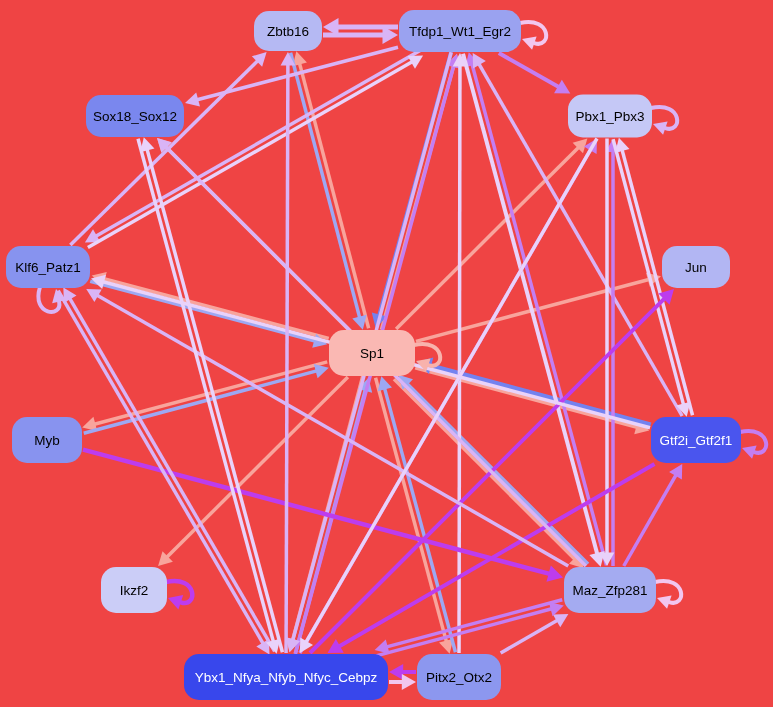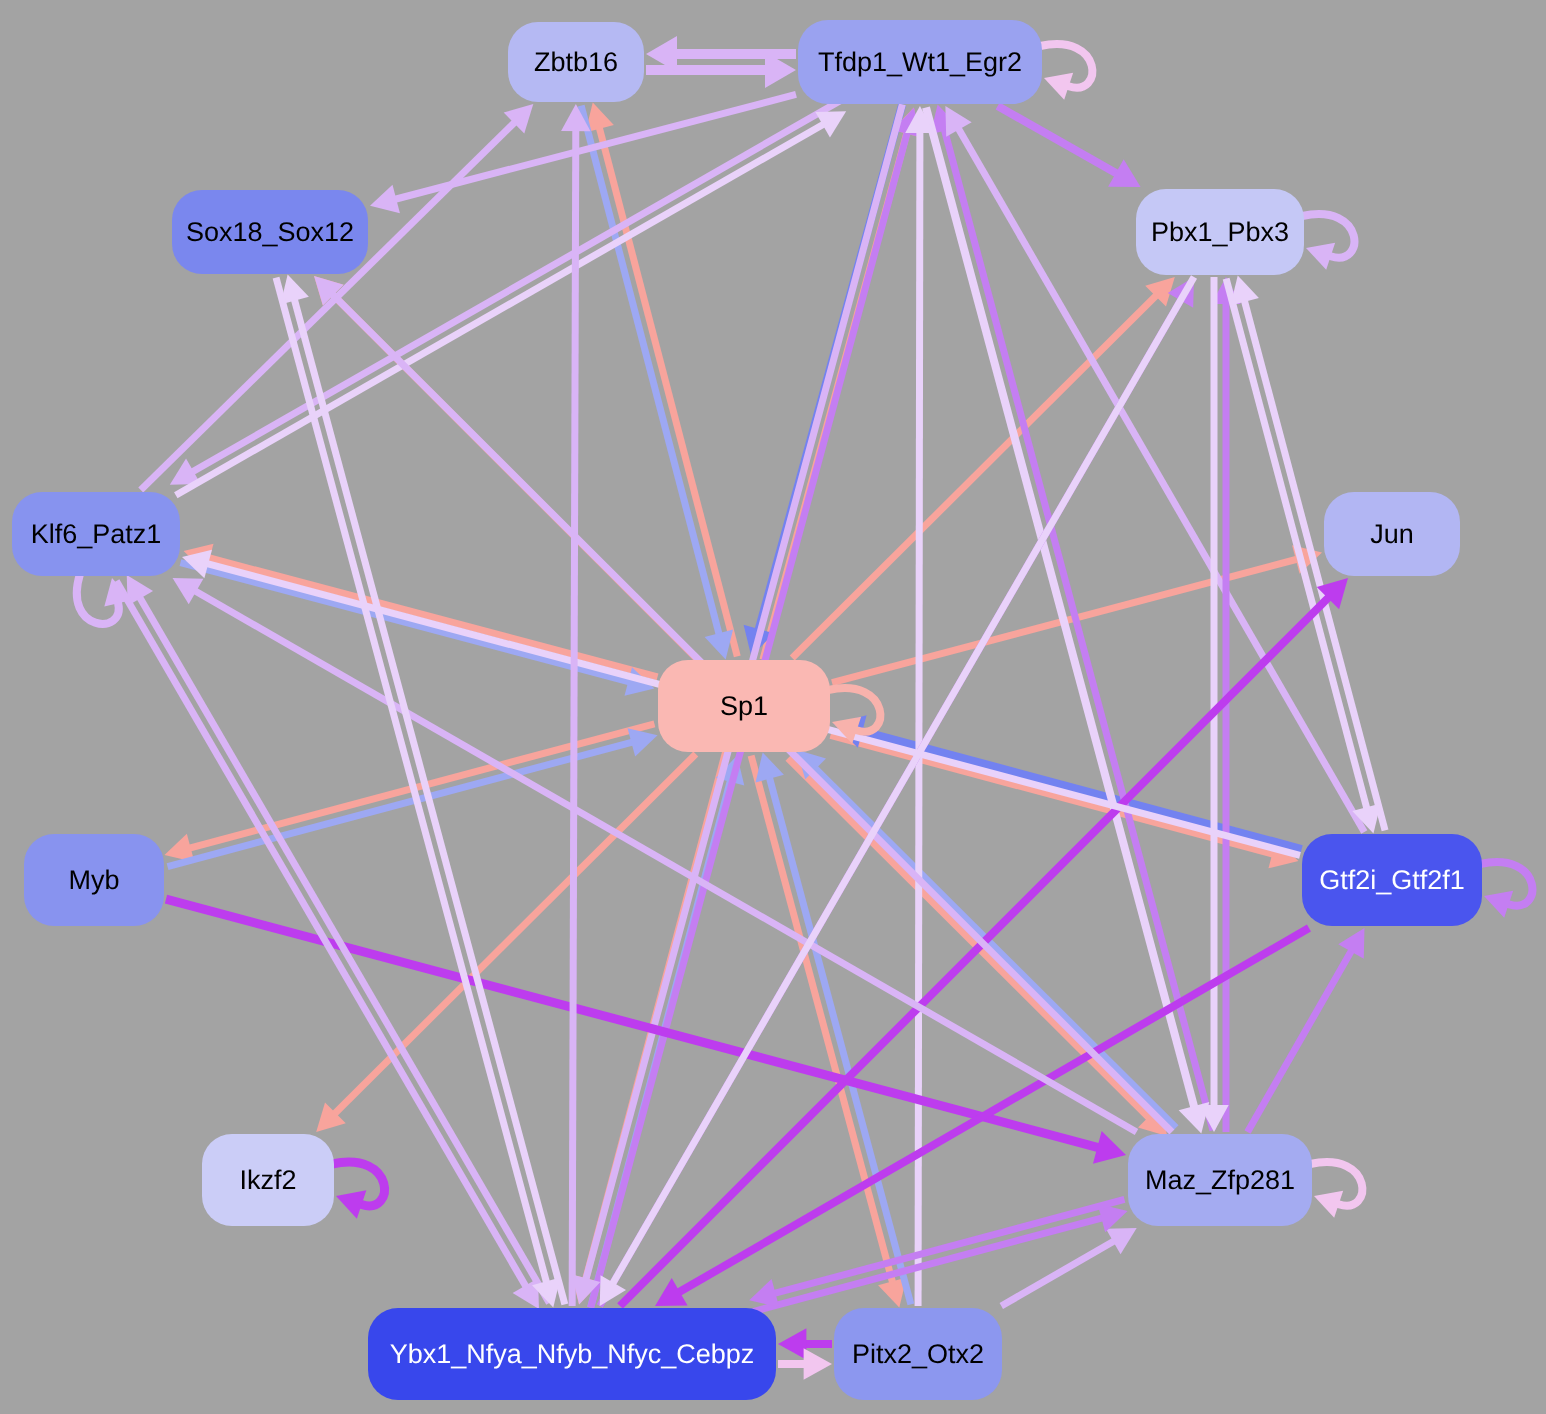--- a/index.html
+++ b/index.html
@@ -1,16 +1,16 @@
 <!DOCTYPE html>
 <html><head>
 <meta charset="utf-8">
 <style>
   html, body { margin: 0; padding: 0; background: #ffffff; }
-  .canvas { width: 773px; height: 707px; position: relative; overflow: hidden; background: #a3a3a3; }
+  .canvas { width: 773px; height: 707px; position: relative; overflow: hidden; background: #ef4444; }
   svg { display: block; }
   svg text { font-family: "Liberation Sans", sans-serif; }
   svg [data-name^="node-"] { cursor: pointer; }
 </style>
 </head>
 <body>
 
 <div class="canvas" data-name="network-graph">
   <svg data-name="graph-svg" width="773" height="707" viewBox="0 0 773 707" xmlns="http://www.w3.org/2000/svg">
       <g data-name="edge-sp1-zbtb16">

